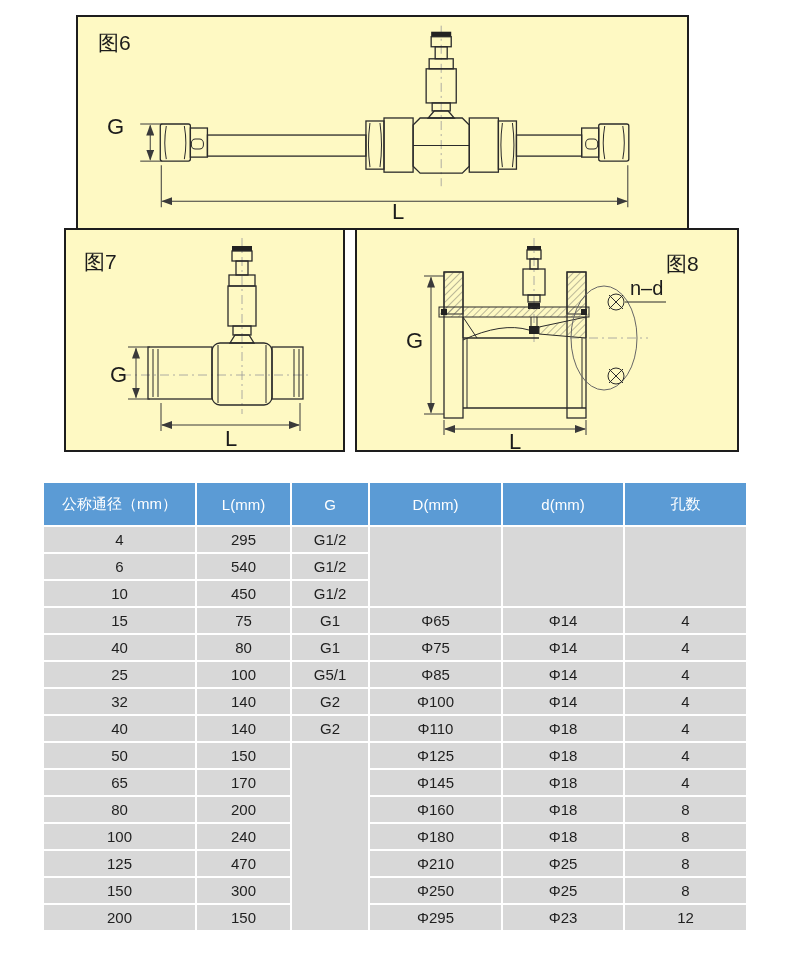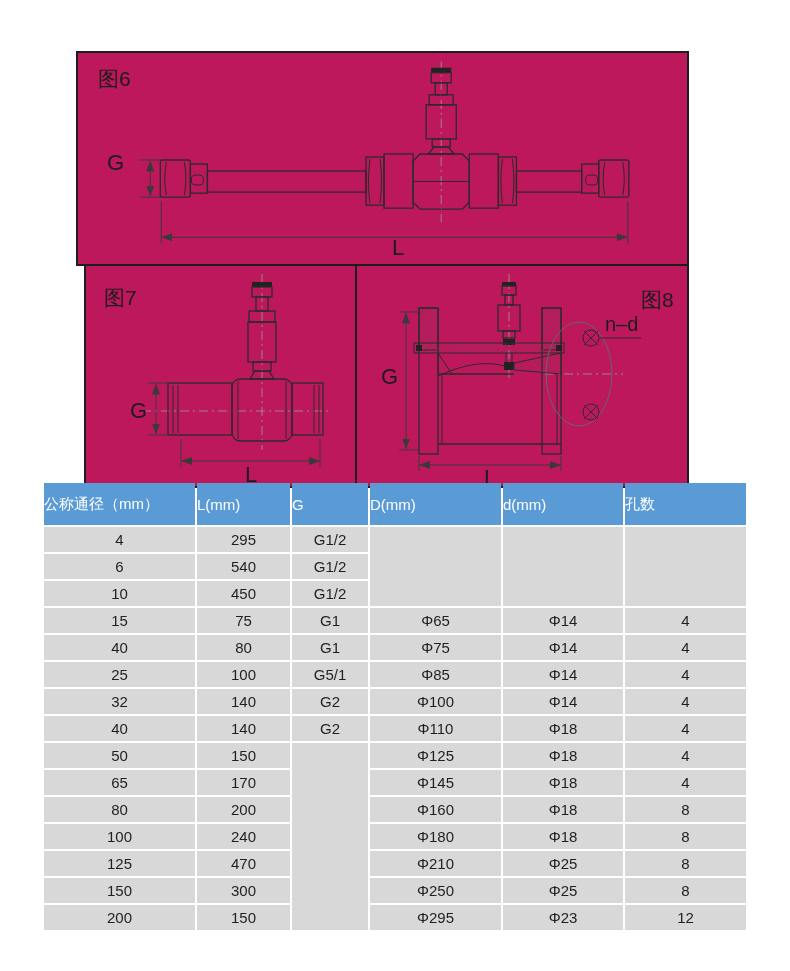--- a/index.html
+++ b/index.html
@@ -1,42 +1,42 @@
 <!DOCTYPE html>
 <html style="--header-bg: #5b9bd5; --header-text: #ffffff; --row-bg: #d8d8d8; --row-text: #1f1f1f;"><head>
 <meta charset="utf-8">
 <style>
   html,body{margin:0;padding:0;}
   body{
     width:790px;height:971px;position:relative;background:#ffffff;
     font-family:"Liberation Sans","DejaVu Sans",sans-serif;
     -webkit-font-smoothing:antialiased;
   }
-  .panel{position:absolute;border:2px solid #1d1d1d;background:#be185d;box-sizing:border-box;margin-top:36px;}
+  .panel{position:absolute;border:2px solid #1d1d1d;background:#fef9c3;box-sizing:border-box;}
   #panel-fig6{left:76px;top:15px;width:613px;height:215px;}
-  #panel-fig7{left:84px;top:228px;width:281px;height:224px;}
-  #panel-fig8{left:355px;top:228px;width:334px;height:224px;}
+  #panel-fig7{left:64px;top:228px;width:281px;height:224px;}
+  #panel-fig8{left:355px;top:228px;width:384px;height:224px;}
   .panel svg{display:block;width:100%;height:100%;}
 
   svg text{fill:#1c1c1c;}
   .draw{stroke:#2b2b2b;stroke-width:1.3;fill:none;}
   .thin{stroke:#2b2b2b;stroke-width:1;fill:none;}
   .dim{stroke:#3a3a3a;stroke-width:1;fill:none;}
   .cl{stroke:#9b9b9b;stroke-width:.8;fill:none;stroke-dasharray:9 4 2 4;}
   .dark{fill:#222;stroke:none;}
   .lbl{font-size:21px;}
   .dimlbl{font-size:22px;}
 
   #spec-table{
     position:absolute;left:42px;top:481px;width:706px;
     border-collapse:separate;border-spacing:2px;table-layout:fixed;
   }
   #spec-table th{
     background:var(--header-bg,#5b9bd5);color:var(--header-text,#fff);
-    font-weight:normal;font-size:15px;height:42px;text-align:left;vertical-align:middle;
+    font-weight:normal;font-size:15px;height:42px;text-align:center;vertical-align:middle;
     padding:0;
   }
   #spec-table td{
     background:var(--row-bg,#d8d8d8);color:var(--row-text,#222);
     font-size:15px;height:25px;text-align:center;vertical-align:middle;padding:0;
   }
 </style>
 </head>
 <body>
 

